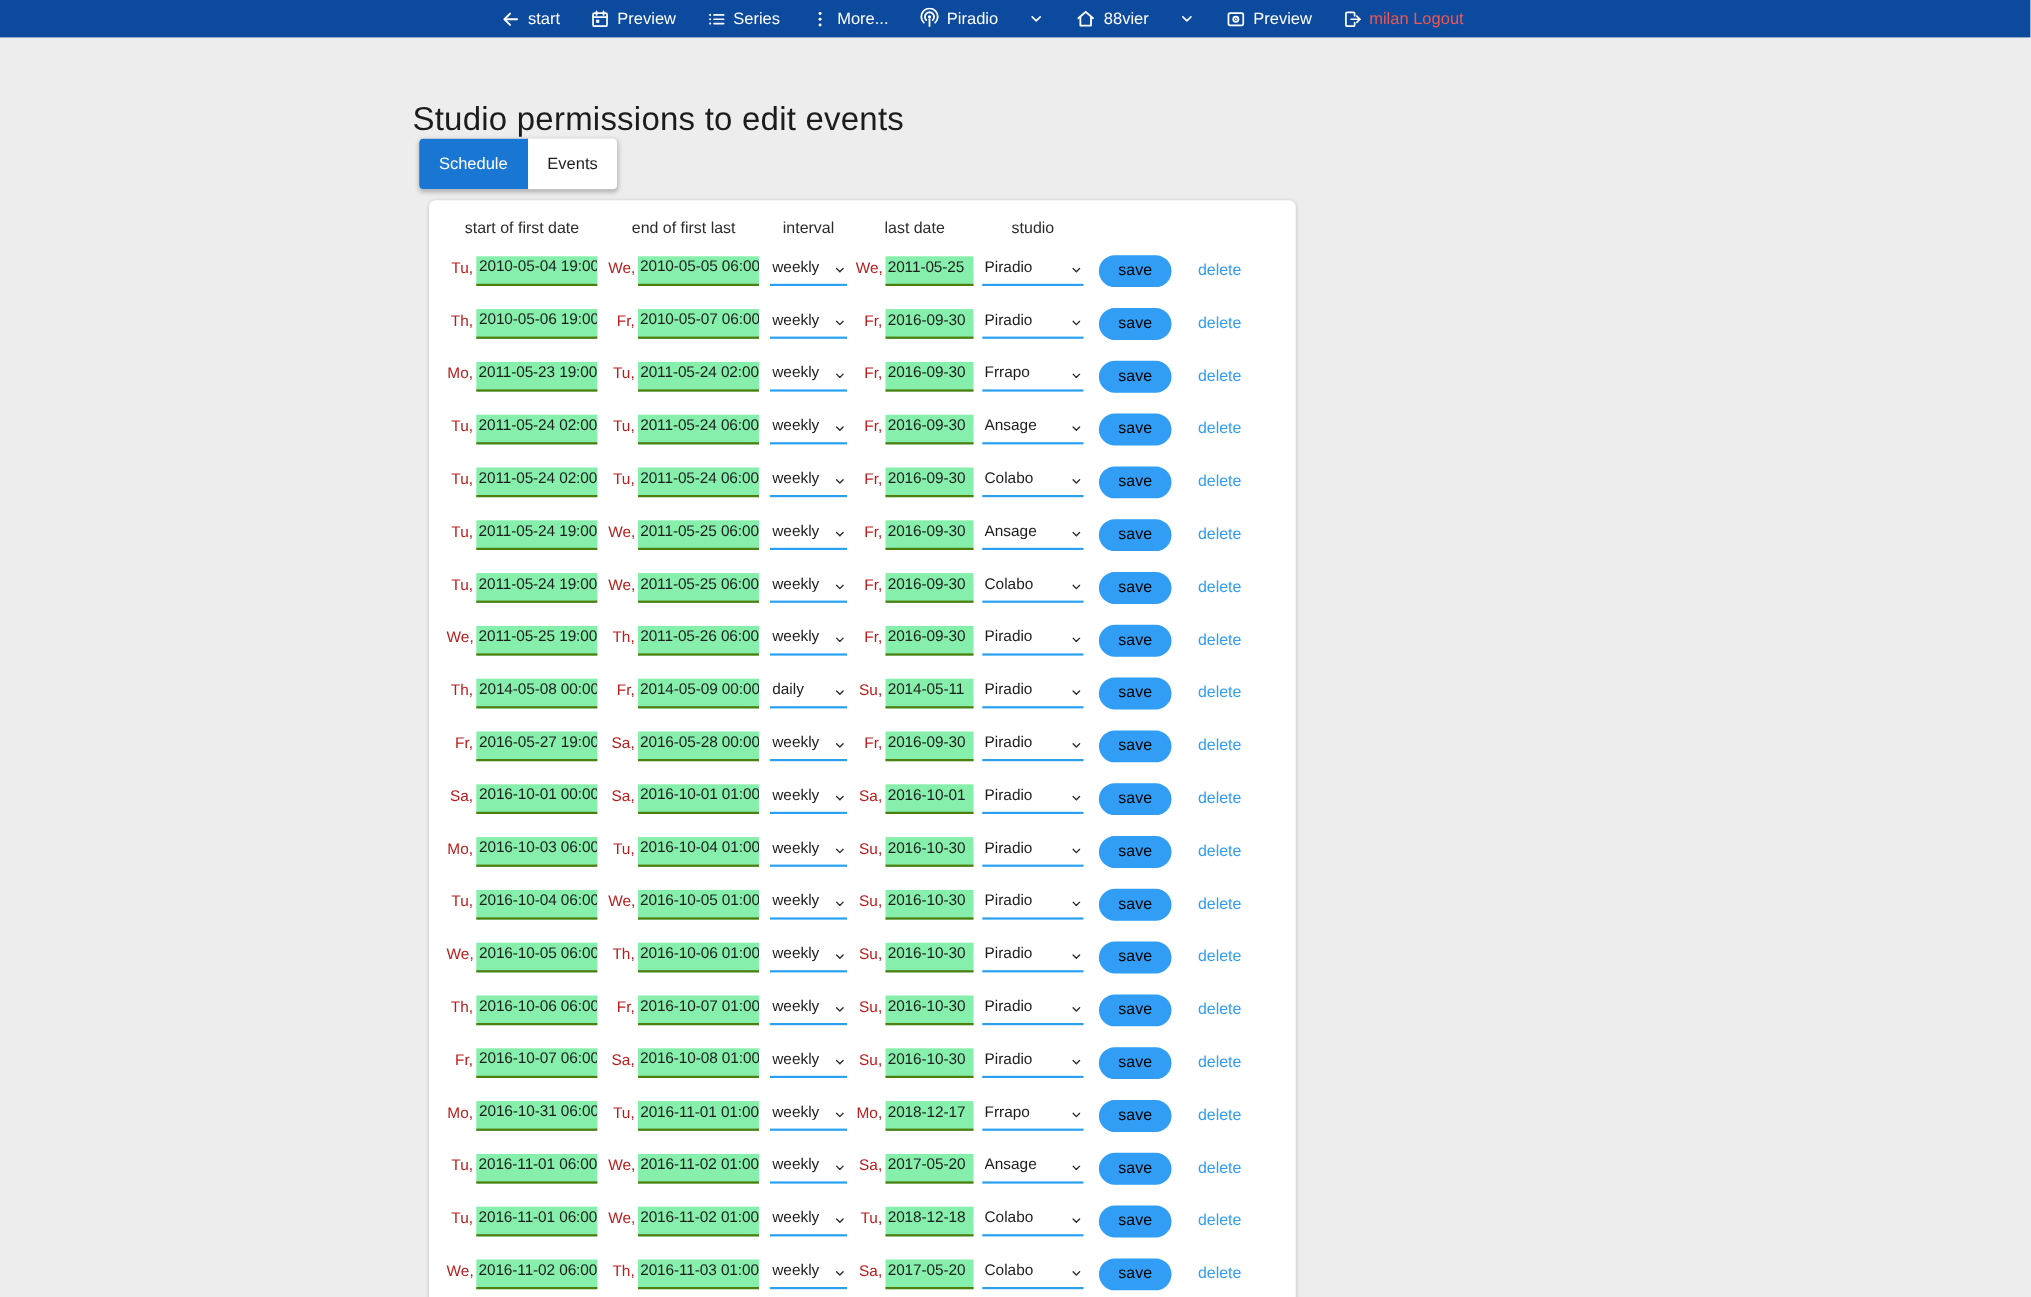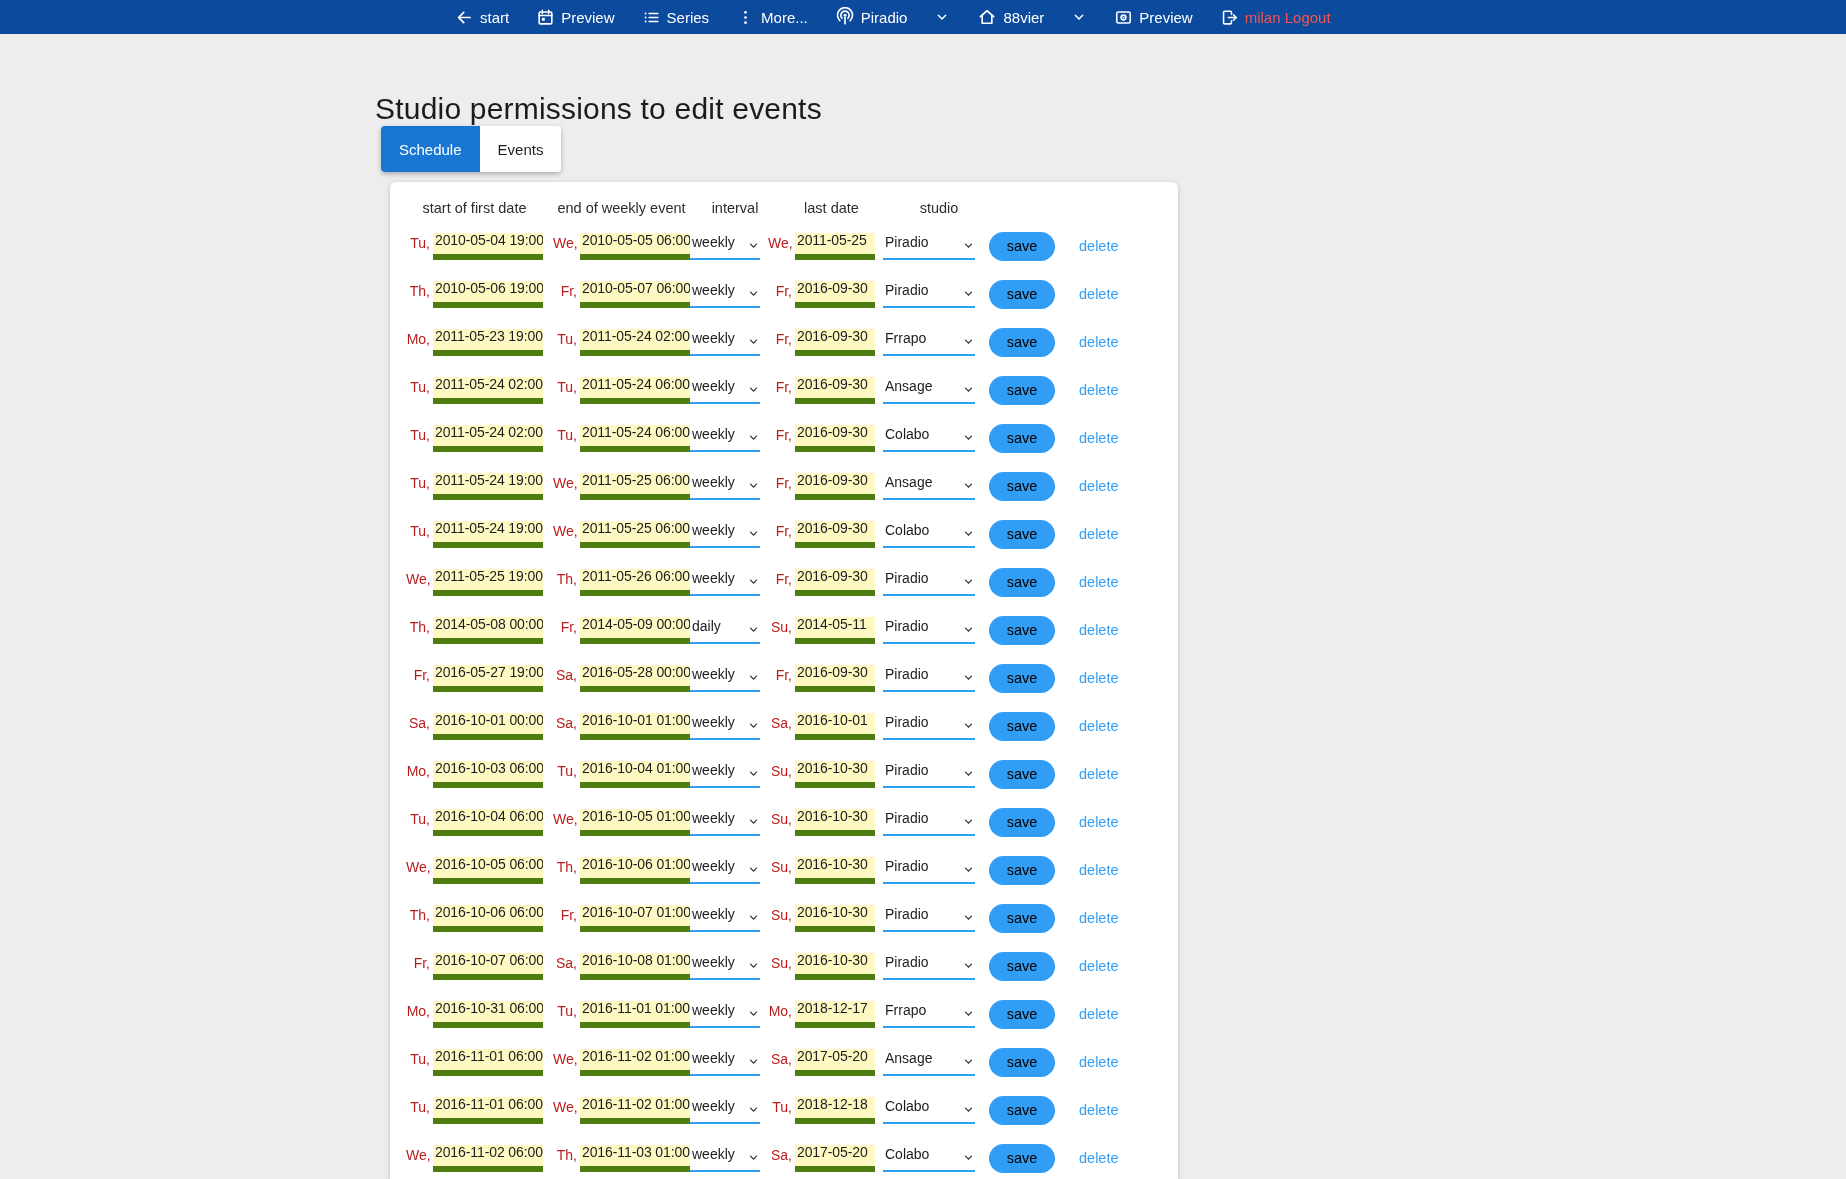--- a/index.html
+++ b/index.html
@@ -46,30 +46,30 @@
   .h2 { width:137px; margin-left:10px; }
   .h3 { width:70px;  margin-left:10px; }
   .h4 { width:107px; margin-left:8px; }
   .h5 { width:92px;  margin-left:8px; }
   .row { display:flex; height:48px; align-items:center; }
   .day {
     width:27px; text-align:right; padding-right:3px; font-size:14px;
     color:#b91c1c; padding-bottom:7px; white-space:nowrap;
   }
   .field {
-    border:none; outline:none; background:#fef9c3; color:#1d1d1d;
+    border:none; outline:none; background:#86efac; color:#1d1d1d;
     font-family:inherit; font-size:14px; letter-spacing:-0.1px;
-    height:27px; padding:0 0 6px 2px; border-bottom:6px solid #4d7c0f;
+    height:27px; padding:0 0 6px 2px; border-bottom:2px solid #4d7c0f;
   }
   .dt  { width:110px; }
   .date3 { width:80px; }
   .day2 { margin-left:10px; }
   .day3 { margin-left:8px; }
   .selwrap { position:relative; display:inline-block; height:28px; }
-  .selwrap.interval { width:70px; }
+  .selwrap.interval { width:70px; margin-left:10px; }
   .selwrap.studio   { width:92px; margin-left:8px; }
   .sel {
     -webkit-appearance:none; appearance:none; width:100%; height:28px;
     border:none; outline:none; background:transparent; font-family:inherit;
     font-size:14px; color:#1d1d1d; padding:0 14px 6px 2px;
     border-bottom:2px solid #29a0f0; border-radius:0; cursor:pointer;
   }
   .selchev { position:absolute; right:1px; top:8px; pointer-events:none; }
   .save {
     margin-left:14px; width:66px; height:29px; border:none; border-radius:15px;
@@ -166,21 +166,21 @@
 <h1 class="page-title">Studio permissions to edit events</h1>
 
 <div class="tabs">
   <button class="tab active">Schedule</button>
   <button class="tab">Events</button>
 </div>
 
 <div class="card">
   <div class="thead">
     <span class="h1">start of first date</span>
-    <span class="h2">end of weekly event</span>
+    <span class="h2">end of first last</span>
     <span class="h3">interval</span>
     <span class="h4">last date</span>
     <span class="h5">studio</span>
   </div>
   <div>
   <div class="row">
     <span class="day">Tu,</span>
     <input class="field dt" value="2010-05-04 19:00" style="">
     <span class="day day2">We,</span>
     <input class="field dt" value="2010-05-05 06:00" style="">

